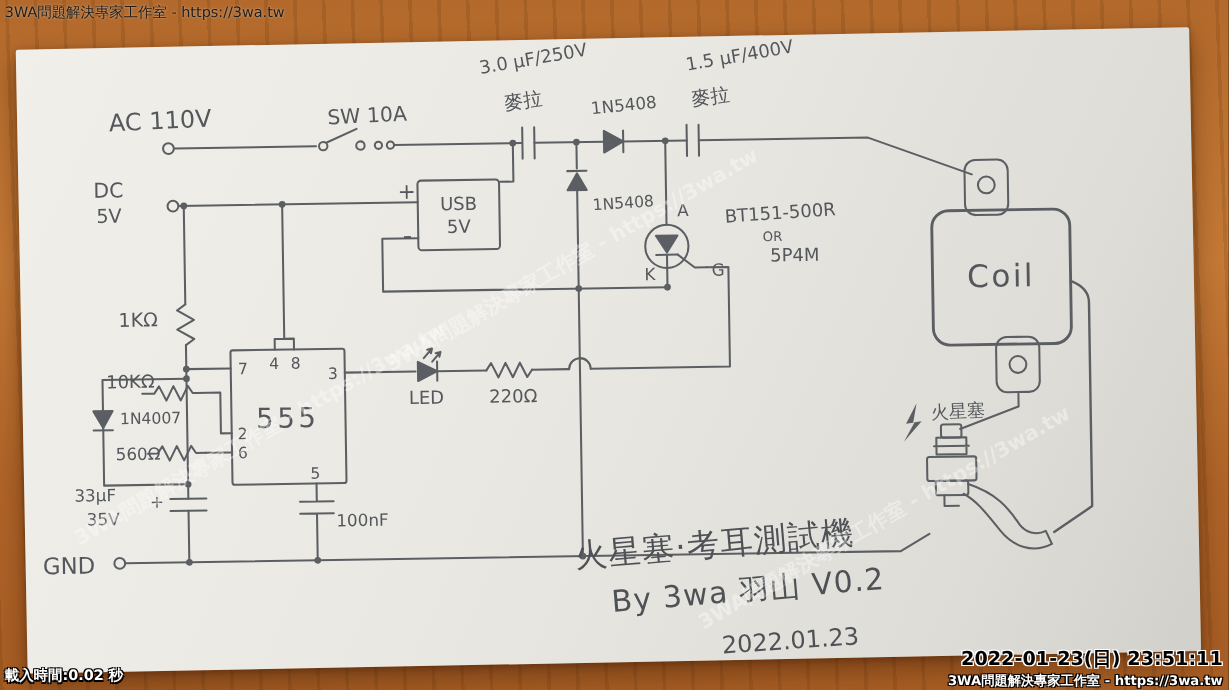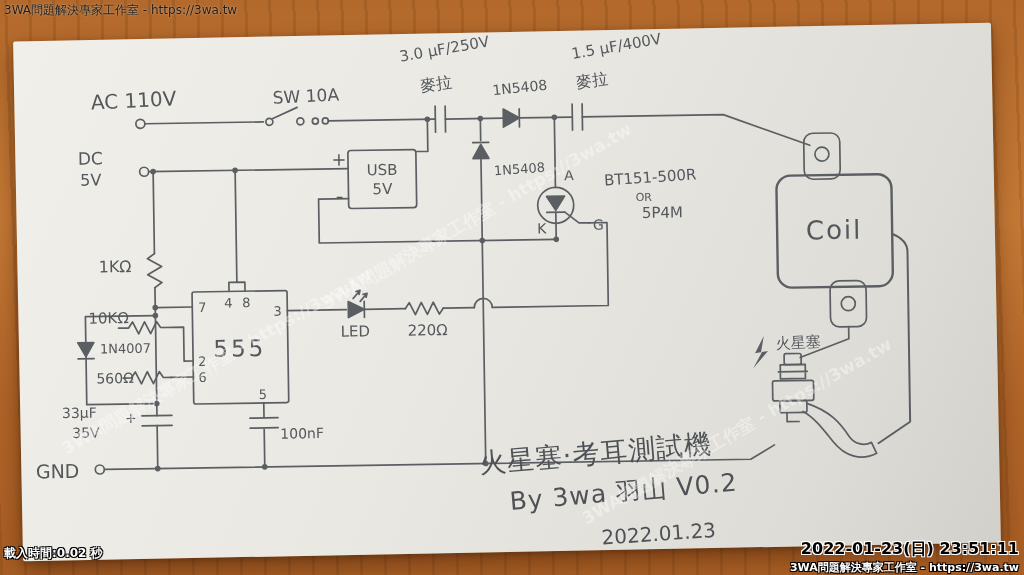--- a/index.html
+++ b/index.html
@@ -15,21 +15,21 @@
     box-shadow:0 10px 24px rgba(55,25,5,0.45), 0 2px 6px rgba(55,25,5,0.35);
     border-radius:2px;z-index:1;}
   svg.schem{position:absolute;left:0;top:0;z-index:2;}
   .lbl{font-family:"DejaVu Sans",sans-serif;}
   .wm-diag{position:absolute;z-index:3;white-space:nowrap;pointer-events:none;
     font:bold 17px "DejaVu Sans",sans-serif;color:rgba(255,255,255,0.38);
     transform:rotate(-30deg);}
   .wm-topleft{position:absolute;z-index:4;left:4px;top:2px;
     font:12px "DejaVu Sans",sans-serif;color:#1d1d1d;
     text-shadow:0 0 2px rgba(255,255,255,0.55);}
-  .wm-loadtime{position:absolute;z-index:4;left:4px;bottom:13px;
+  .wm-loadtime{position:absolute;z-index:4;left:4px;bottom:3px;
     font:bold 12px "DejaVu Sans",sans-serif;color:#fff;
     text-shadow:-1px -1px 0 #000,1px -1px 0 #000,-1px 1px 0 #000,1px 1px 0 #000;}
   .wm-timestamp{position:absolute;z-index:4;right:5px;bottom:15px;
     font:bold 16px "DejaVu Sans",sans-serif;color:#000;
     text-shadow:-1px -1px 0 #fff,1px -1px 0 #fff,-1px 1px 0 #fff,1px 1px 0 #fff;}
   .wm-brand-br{position:absolute;z-index:4;right:5px;bottom:0px;
     font:bold 11px "DejaVu Sans",sans-serif;color:#fff;
     text-shadow:-1px -1px 0 #000,1px -1px 0 #000,-1px 1px 0 #000,1px 1px 0 #000;}
 </style>
 </head>

